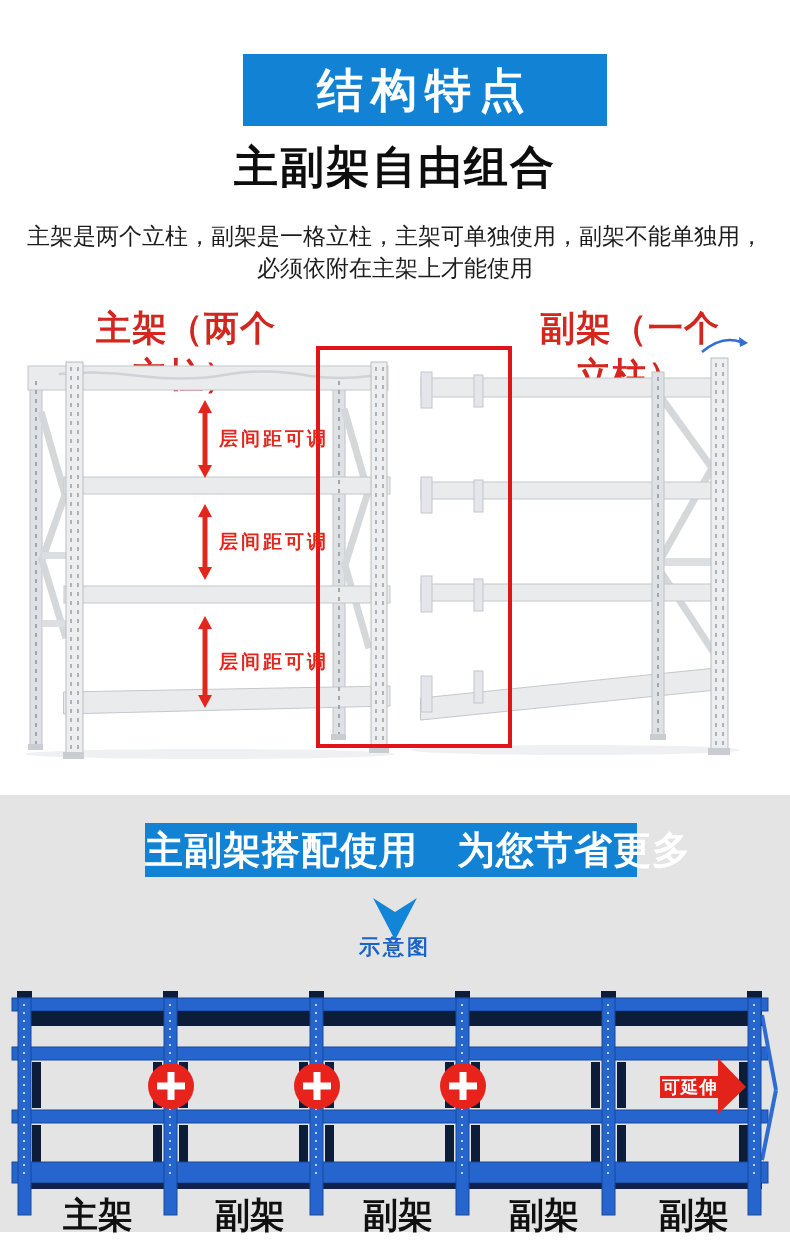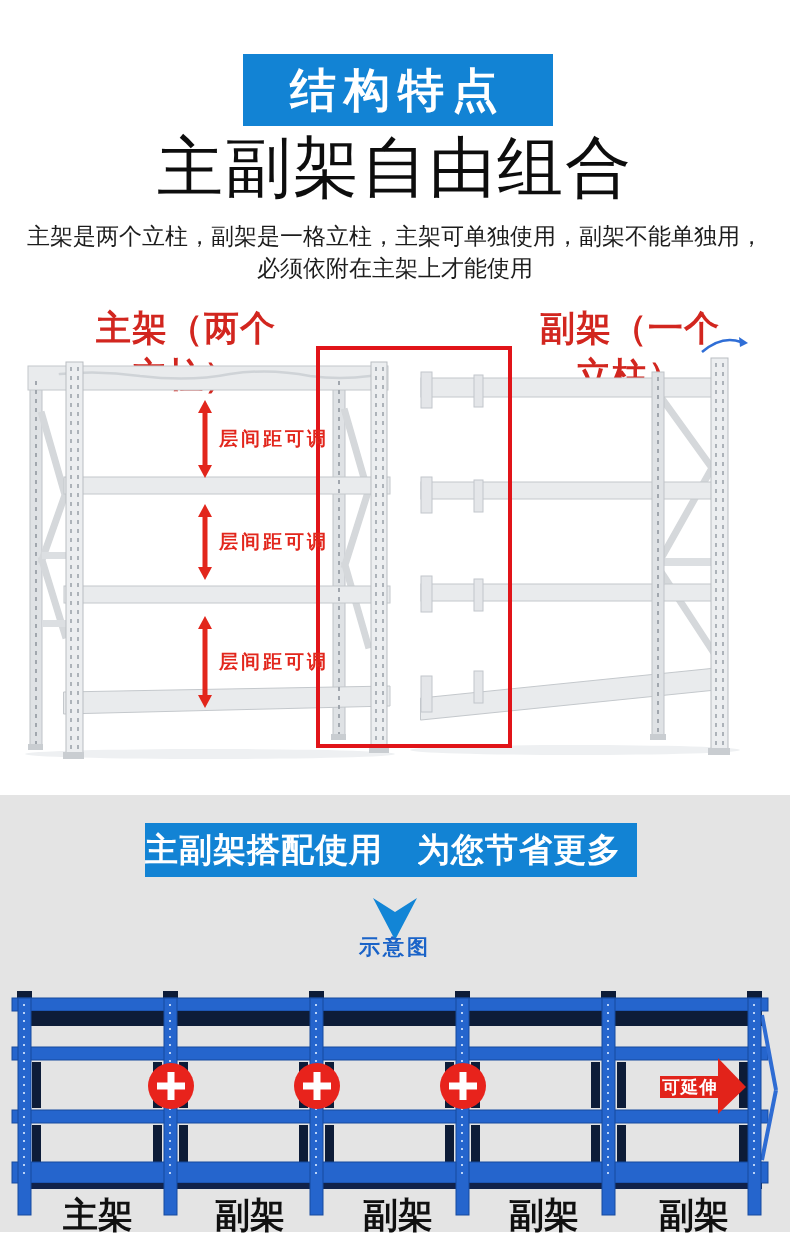--- a/index.html
+++ b/index.html
@@ -4,27 +4,27 @@
 <style>
   html,body{margin:0;padding:0;background:#ffffff;}
   #stage{
     position:relative;width:790px;height:1256px;margin:0 auto;
     background:#ffffff;overflow:hidden;
     font-family:"Liberation Sans","DejaVu Sans",sans-serif;
   }
   .abs{position:absolute;}
   
   .badge{
-    left:243px;top:54px;width:310px;height:72px;background:#1283d4;
+    left:243px;top:54px;width:364px;height:72px;background:#1283d4;
     color:#ffffff;font-size:46px;font-weight:bold;letter-spacing:8px;
     text-align:center;line-height:72px;
   }
   .big-title{
     left:0;top:128px;width:790px;text-align:center;color:#0d0d0d;
-    font-size:66px;font-weight:400;letter-spacing:2px;line-height:78px;
+    font-size:44px;font-weight:700;letter-spacing:2px;line-height:78px;
   }
   .desc{
     left:0;top:220px;width:790px;text-align:center;color:#1c1c1c;
     font-size:23px;line-height:32px;font-weight:500;
   }
   .red-label{
     top:305px;width:190px;text-align:center;color:#d2261f;
     font-size:35px;font-weight:bold;letter-spacing:1px;
   }
   .annot{
@@ -34,22 +34,22 @@
     color:#e2261c;font-size:19px;font-weight:bold;letter-spacing:3px;white-space:nowrap;
   }
   .hl-rect{
     left:316px;top:346px;width:196px;height:402px;
     border:4px solid #e11419;box-sizing:border-box;z-index:5;background:transparent;
   }
   
   .gray-bg{left:0;top:795px;width:790px;height:437px;background:#e4e4e4;}
   .banner2{
     left:145px;top:823px;width:492px;height:54px;background:#1283d4;
-    color:#ffffff;font-size:33px;font-weight:bold;letter-spacing:1px;
-    line-height:54px;white-space:nowrap;
+    color:#ffffff;font-size:38px;font-weight:bold;letter-spacing:1px;
+    text-align:center;line-height:54px;white-space:nowrap;
   }
   .caption{
     left:0;top:933px;width:790px;text-align:center;color:#1a63c8;
     font-size:21px;font-weight:bold;letter-spacing:3px;
   }
   .bay-label{
     top:1192px;width:110px;text-align:center;color:#101010;
     font-size:35px;font-weight:600;z-index:4;
   }
 </style>

